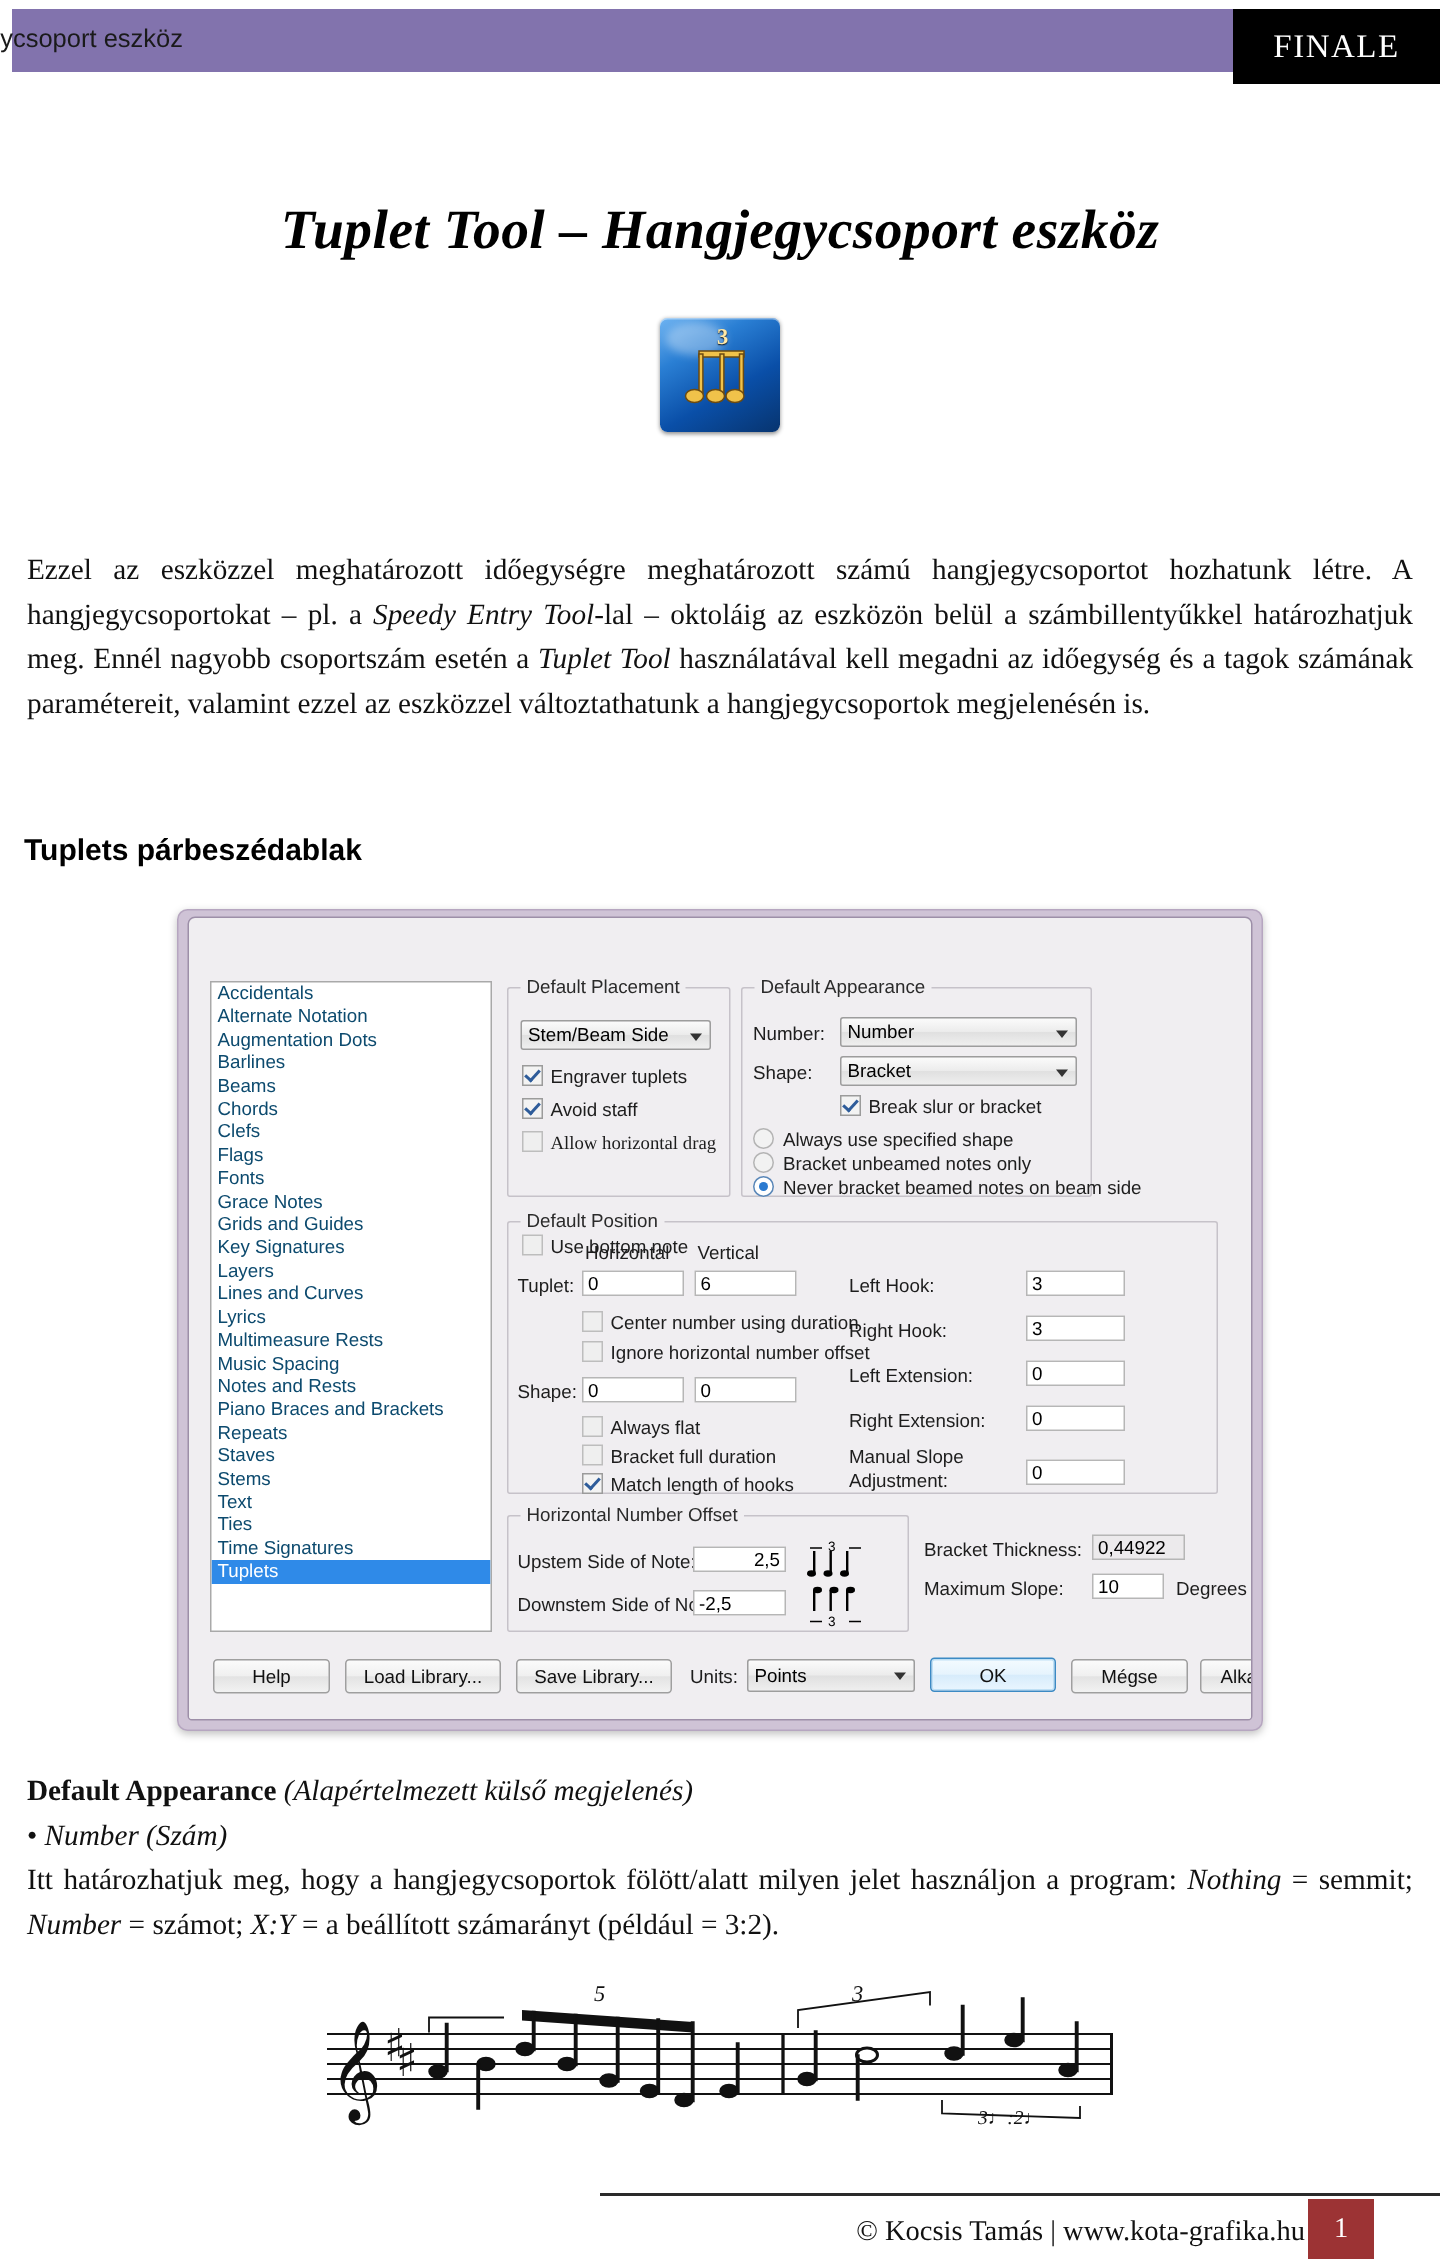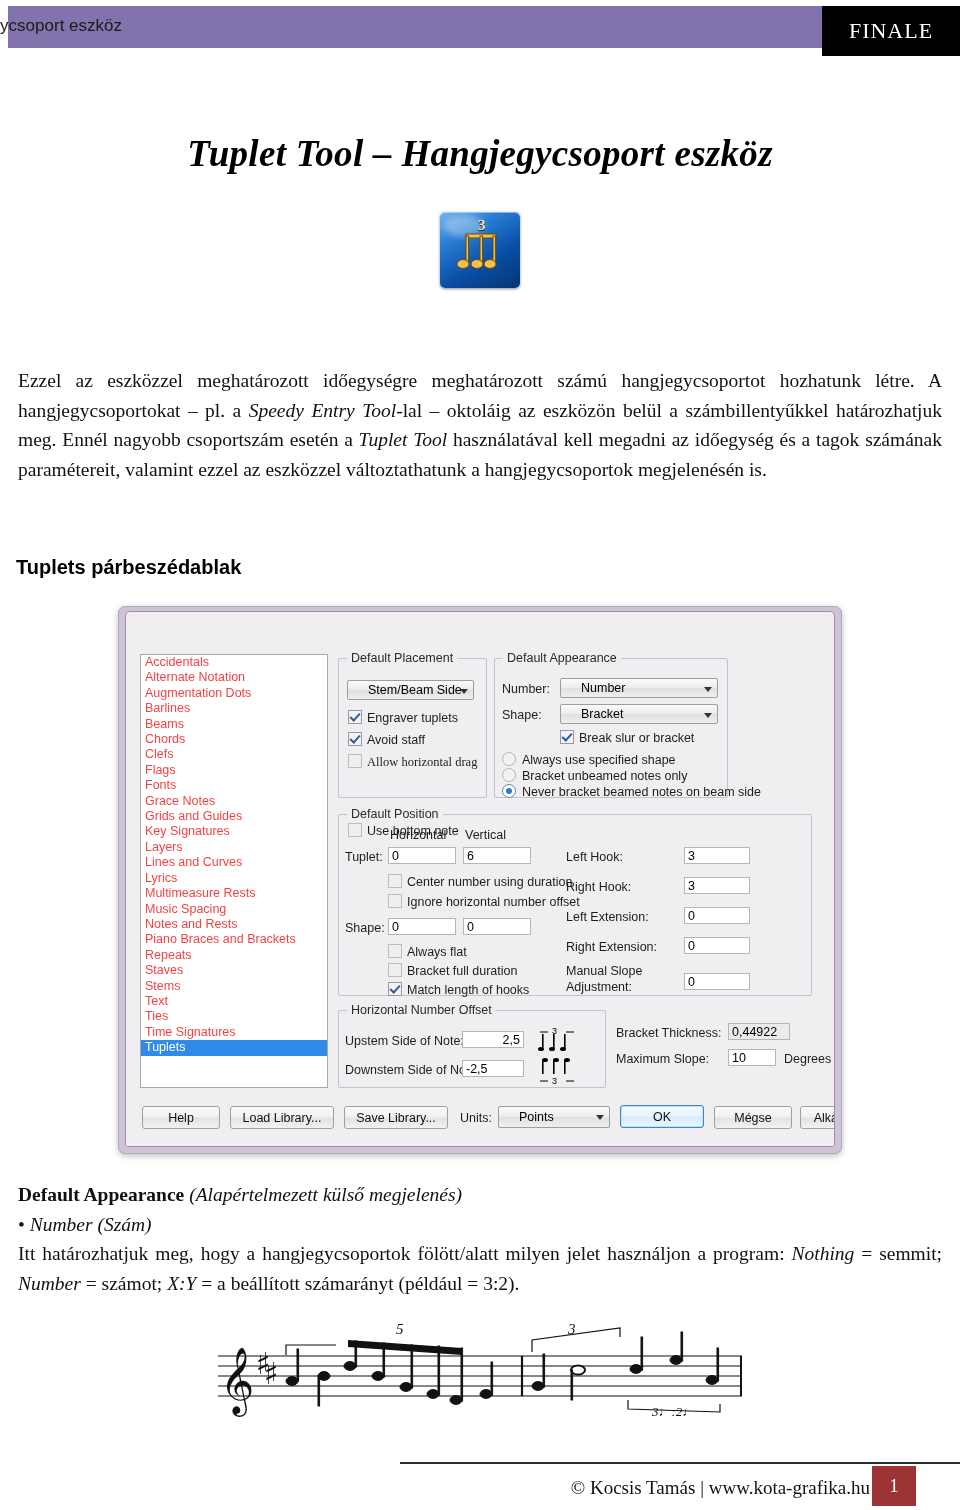--- a/index.html
+++ b/index.html
@@ -90,21 +90,21 @@
     box-shadow:inset 0 1px 0 rgba(255,255,255,.5);
   }
   .dlg-body{position:absolute;left:0;top:30px;right:0;bottom:0;background:#f0eef1;}
 
   
   .listbox{
     position:absolute;left:14px;top:12px;width:186px;height:432px;
     background:#ffffff;border:1px solid #a9a9a9;overflow:hidden;
   }
   .listbox .li{
-    font-family:"Liberation Sans",sans-serif;font-size:12.5px;color:#ef4444;
+    font-family:"Liberation Sans",sans-serif;font-size:12.5px;color:#0c4a6e;
     padding:0 4px;line-height:15.4px;white-space:nowrap;
   }
   .listbox .li.sel{background:#2f8ae8;color:#fff;}
 
   
   .grp{position:absolute;border:1px solid #c6c2c9;border-radius:2px;background:transparent;}
   .grp-lbl{
     position:absolute;top:-8px;left:8px;background:#f0eef1;padding:0 4px;
     font-family:"Liberation Sans",sans-serif;font-size:12.5px;color:#2a2a2a;white-space:nowrap;
   }
@@ -119,21 +119,21 @@
     font-family:"Liberation Sans",sans-serif;font-size:12.5px;color:#000;
     padding:0 3px;line-height:17px;box-sizing:border-box;
   }
   .field.ro{background:#eceaec;}
 
   .combo{
     position:absolute;height:20px;box-sizing:border-box;
     background:linear-gradient(180deg,#fbfbfb 0%,#ececec 48%,#e0e0e0 52%,#efefef 100%);
     border:1px solid #9d9d9d;border-radius:2px;
     font-family:"Liberation Sans",sans-serif;font-size:12.5px;color:#000;
-    padding:0 18px 0 20px;line-height:19px;white-space:nowrap;
+    padding:0 18px 0 4px;line-height:19px;white-space:nowrap;
   }
   .combo .arw{
     position:absolute;right:5px;top:8px;width:0;height:0;
     border-left:4px solid transparent;border-right:4px solid transparent;
     border-top:5px solid #333;
   }
 
   .chk{position:absolute;font-family:"Liberation Sans",sans-serif;font-size:12.5px;color:#1d1d1d;white-space:nowrap;}
   .chk .box{
     display:inline-block;width:12px;height:12px;vertical-align:-2px;

